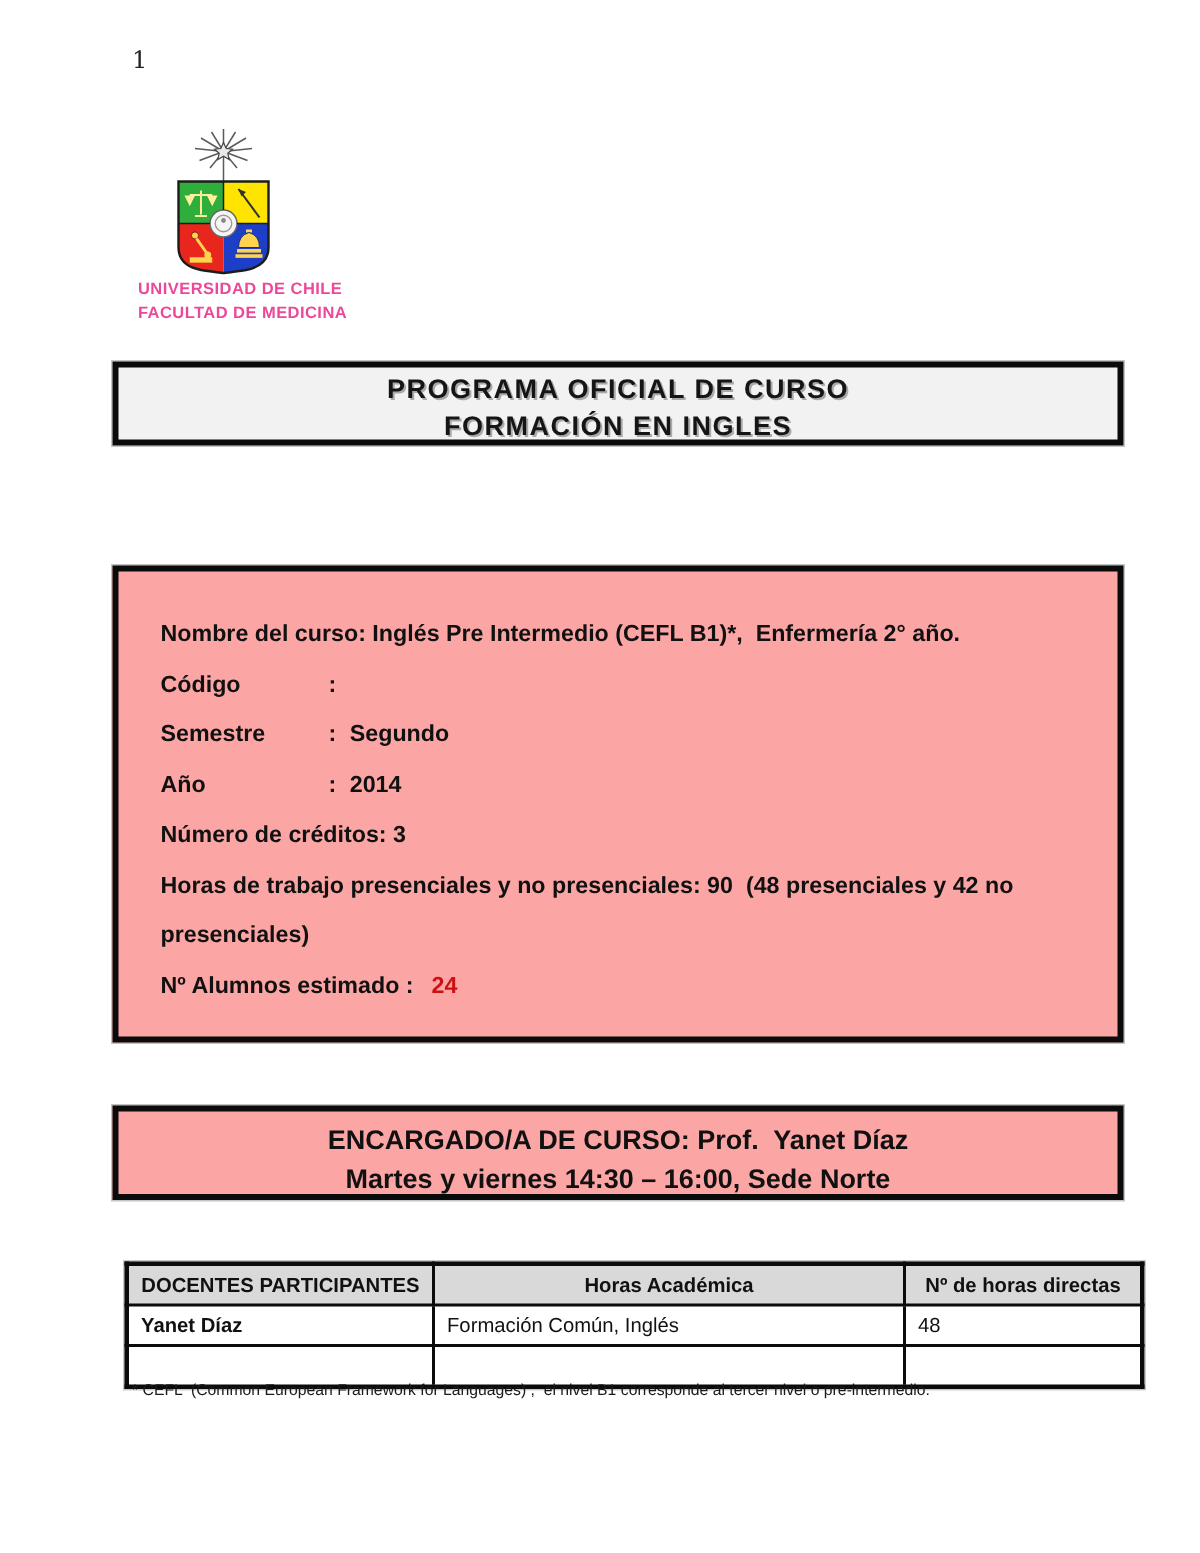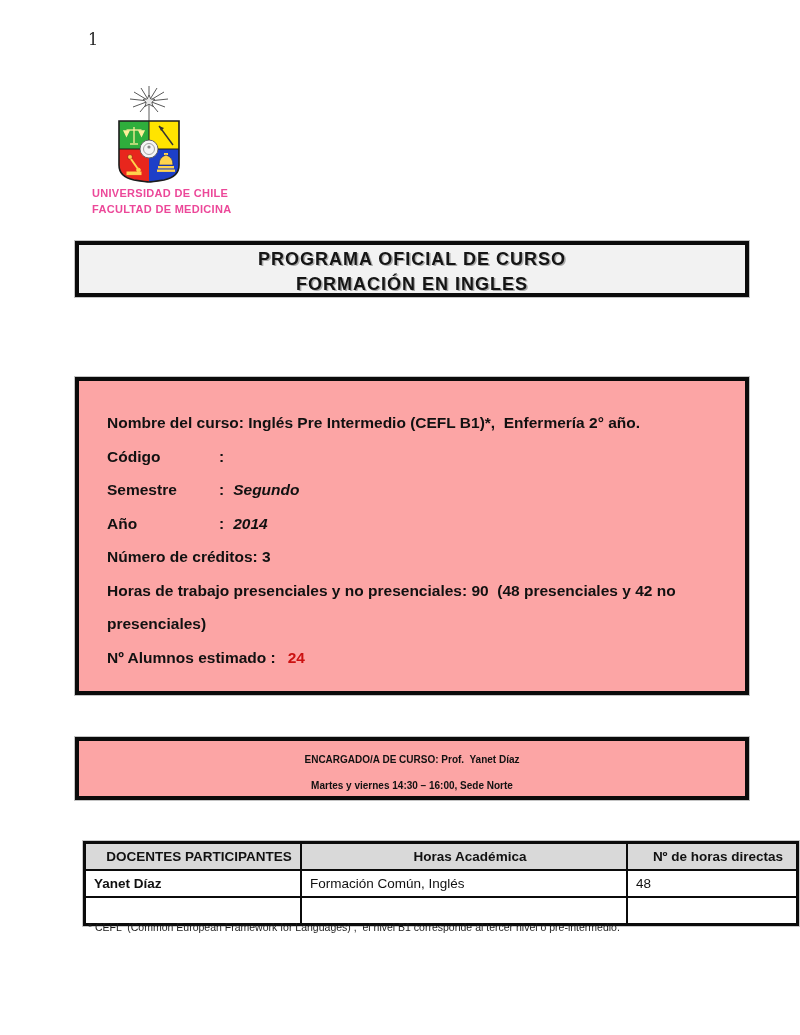--- a/index.html
+++ b/index.html
@@ -29,38 +29,38 @@
   .title-box p{
     margin:0;font-size:18px;font-weight:bold;line-height:25px;letter-spacing:1px;
     color:#151515;text-shadow:1.4px 1.4px 0 #a9a9a9;
   }
   .course-box{top:377px;height:318px;padding:25px 12px 0 28px;}
   .course-box p{
     margin:0;font-size:15.5px;font-weight:bold;line-height:33.5px;
     white-space:pre-wrap;
   }
   .course-box .lbl{display:inline-block;width:112px;}
-  .course-box .val{margin-left:9px;font-style:italic;}
+  .course-box .val{margin-left:9px;}
   .red-val{color:#cc1111;margin-left:12px;}
   .encargado-box{top:737px;height:63px;text-align:center;padding-top:6px;}
   .encargado-box p{
-    margin:0;font-size:10px;font-weight:bold;line-height:26px;white-space:pre-wrap;
+    margin:0;font-size:18px;font-weight:bold;line-height:26px;white-space:pre-wrap;
   }
   
   .docentes{
     position:absolute;left:83px;top:841px;width:664px;
     border-collapse:collapse;table-layout:fixed;
     box-shadow:0 0 0 1px #c9c9c9;
   }
   .docentes td{
     border:2px solid #0b0b0b;font-size:13.5px;
     padding:2px 2px 2px 8px;height:21px;overflow:hidden;white-space:nowrap;
   }
   .docentes{border:3px solid #0b0b0b;}
-  .docentes .hdr td{background:#d9d9d9;font-weight:bold;text-align:center;padding-left:14px;}
+  .docentes .hdr td{background:#d9d9d9;font-weight:bold;text-align:center;padding-left:2px;}
   .docentes .b{font-weight:bold;}
   .col1{width:198px;} .col2{width:308px;} .col3{width:152px;}
   .footnote{
     position:absolute;left:88px;top:921px;width:650px;
     font-size:10.5px;font-weight:normal;white-space:pre-wrap;color:#1b1b1b;
   }
 </style>
 </head>
 <body>
 

